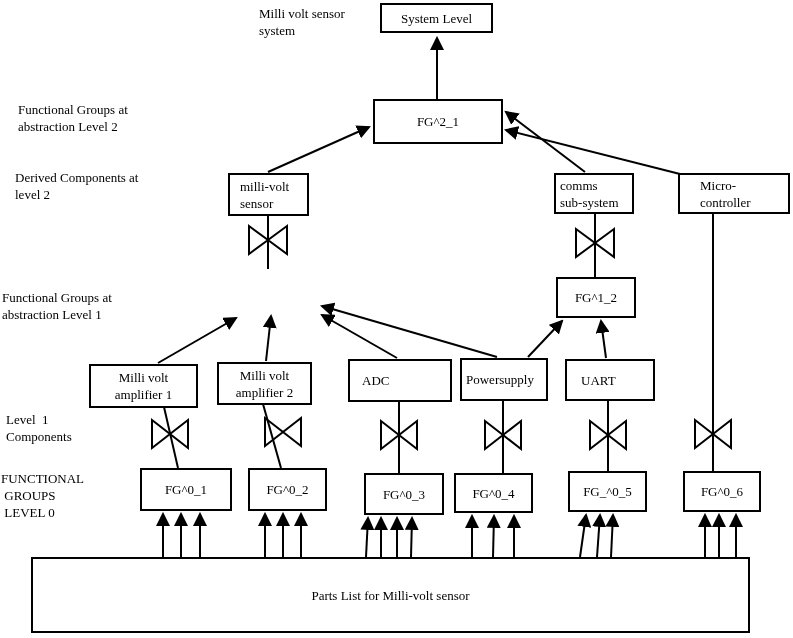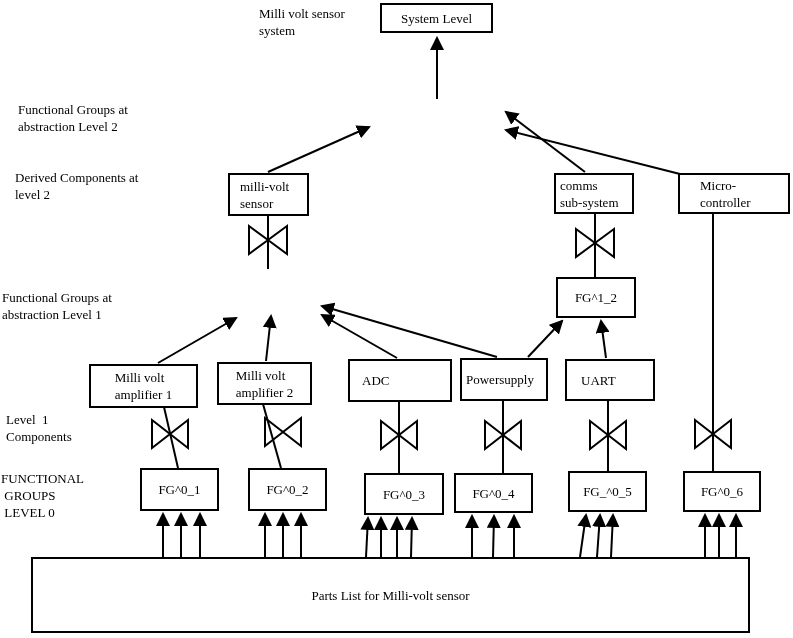--- a/index.html
+++ b/index.html
@@ -4,40 +4,40 @@
 <style>
   html,body { margin:0; padding:0; background:#fff; }
   #canvas {
     position:relative; width:793px; height:638px; background:#ffffff;
     font-family:Liberation Serif, serif; overflow:hidden;
   }
   #connector-layer { position:absolute; left:0; top:0; }
   .box {
     position:absolute; box-sizing:border-box; border:2px solid #000; background:#fff;
     display:flex; align-items:center; justify-content:center;
-    font-size:13px; line-height:17px; color:#000; text-align:left; white-space:pre;
+    font-size:13px; line-height:17px; color:#000; text-align:center; white-space:pre;
   }
   .box.left { justify-content:flex-start; text-align:left; }
   .lbl {
     position:absolute; font-size:13px; line-height:17px; color:#000; white-space:pre;
   }
   
   #b-system  { left:380px; top:3px;   width:113px; height:30px; }
   #b-fg21    { left:373px; top:99px;  width:130px; height:45px; }
   #b-sensor  { left:228px; top:173px; width:81px;  height:43px; padding-left:10px; }
   #b-comms   { left:554px; top:173px; width:80px;  height:41px; padding-left:4px; }
   #b-micro   { left:678px; top:173px; width:112px; height:41px; padding-left:20px; }
   #b-fg11    { left:237px; top:269px; width:81px;  height:44px; }
   #b-fg12    { left:556px; top:277px; width:80px;  height:41px; }
   #b-amp1    { left:89px;  top:364px; width:109px; height:44px; }
   #b-amp2    { left:217px; top:362px; width:95px;  height:43px; }
   #b-adc     { left:348px; top:359px; width:104px; height:43px; padding-left:12px; }
   #b-psu     { left:460px; top:358px; width:88px;  height:43px; padding-left:4px; }
   #b-uart    { left:565px; top:359px; width:90px;  height:42px; padding-left:14px; }
-  #b-fg01    { left:140px; top:468px; width:79px;  height:43px; }
+  #b-fg01    { left:140px; top:468px; width:92px;  height:43px; }
   #b-fg02    { left:248px; top:468px; width:79px;  height:43px; }
   #b-fg03    { left:364px; top:473px; width:80px;  height:42px; }
   #b-fg04    { left:454px; top:473px; width:79px;  height:40px; }
   #b-fg05    { left:568px; top:471px; width:79px;  height:41px; }
   #b-fg06    { left:683px; top:471px; width:78px;  height:41px; }
   #b-parts   { left:31px;  top:557px; width:719px; height:76px; }
   
   #l-title   { left:259px; top:5px; }
   #l-fg2     { left:18px;  top:101px; }
   #l-dc2     { left:15px;  top:169px; }
@@ -190,20 +190,21 @@
 level 2</div>
   <div class="lbl" id="l-fg1">Functional Groups at
 abstraction Level 1</div>
   <div class="lbl" id="l-l1c">Level  1
 Components</div>
   <div class="lbl" id="l-fg0">FUNCTIONAL
  GROUPS
  LEVEL 0</div>
 
   <div class="box" id="b-system">System Level</div>
+  <div class="box" id="b-fg21">FG^2_1</div>
   <div class="box left" id="b-sensor">milli-volt
 sensor</div>
   <div class="box left" id="b-comms">comms
 sub-system</div>
   <div class="box left" id="b-micro">Micro-
 controller</div>
   <div class="box" id="b-fg12">FG^1_2</div>
   <div class="box" id="b-amp1">Milli volt
 amplifier 1</div>
   <div class="box" id="b-amp2">Milli volt

